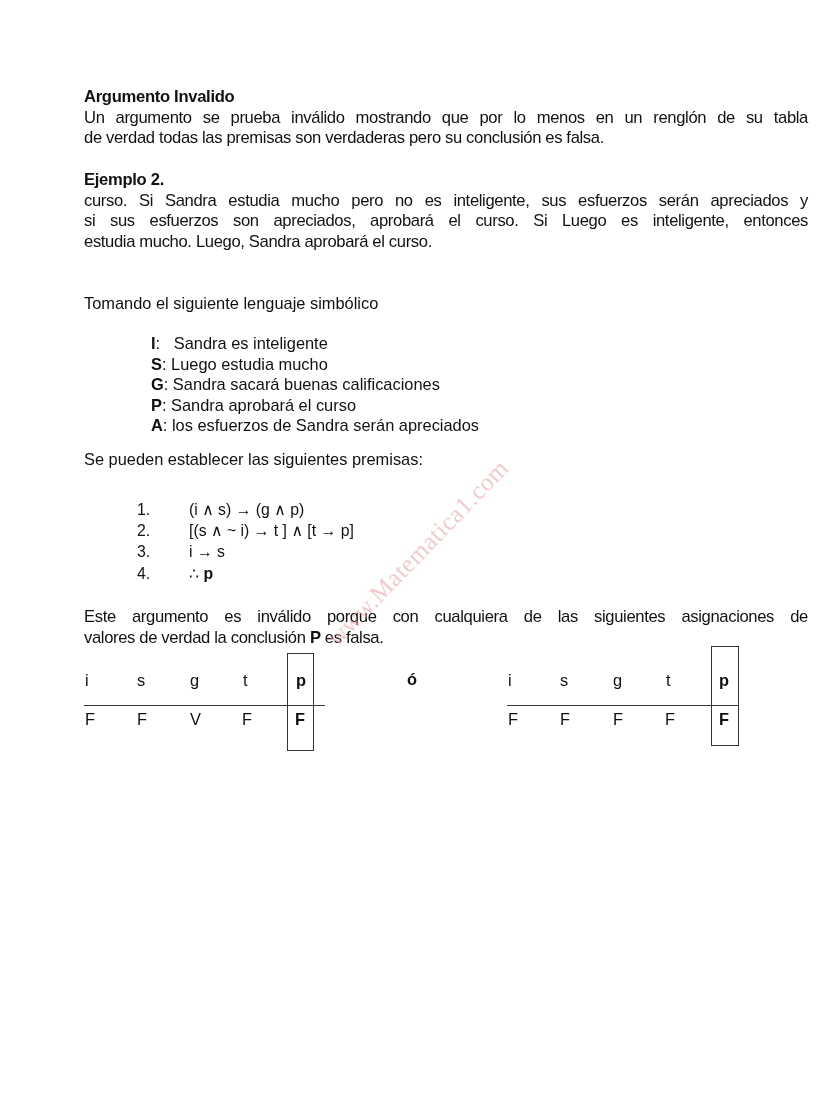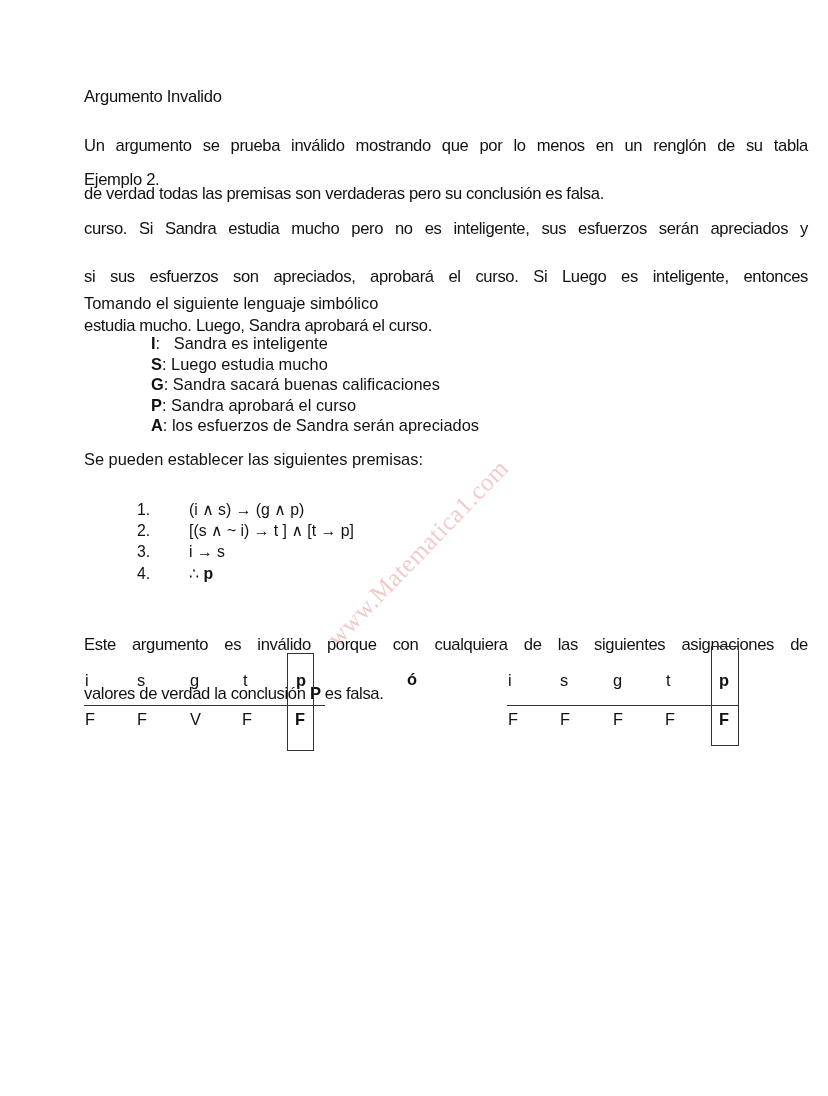--- a/index.html
+++ b/index.html
@@ -1,23 +1,23 @@
 <!DOCTYPE html>
 <html><head>
 <meta charset="utf-8">
 <style>
   html, body { margin:0; padding:0; background:#ffffff; }
   body { width:828px; height:1096px; position:relative; overflow:hidden;
          font-family:"Liberation Sans", sans-serif; color:#111111; }
   .page { position:absolute; left:0; top:0; width:828px; height:1096px; }
   .block { position:absolute; left:84px; width:724px; font-size:16.6px; line-height:20.6px; }
   .narrow { letter-spacing:-0.35px; word-spacing:0px; }
-  .justify-last span.line { display:block; text-align:justify; text-align-last:justify;margin-top:28px; }
+  .justify-last span.line { display:block; text-align:justify; text-align-last:justify; }
   .justify-last span.line.last { text-align-last:left; }
-  .heading { font-weight:normal; letter-spacing:-0.3px; }
+  .heading { font-weight:bold; letter-spacing:-0.3px; }
   .regular { font-size:16.4px; line-height:20.5px; }
   .defs { position:absolute; left:151px; font-size:16.4px; line-height:20.6px; }
   .defs div b { font-weight:bold; }
   .premises { position:absolute; left:137px; font-size:15.8px; line-height:21.2px; }
   .premises .row { display:flex; }
   .premises .num { width:52px; }
   .premises .expr { }
   .premises .bold { font-weight:bold; }
   .tt-cell { position:absolute; font-size:16.4px; line-height:20px; }
   .tt-cell.b { font-weight:bold; }

